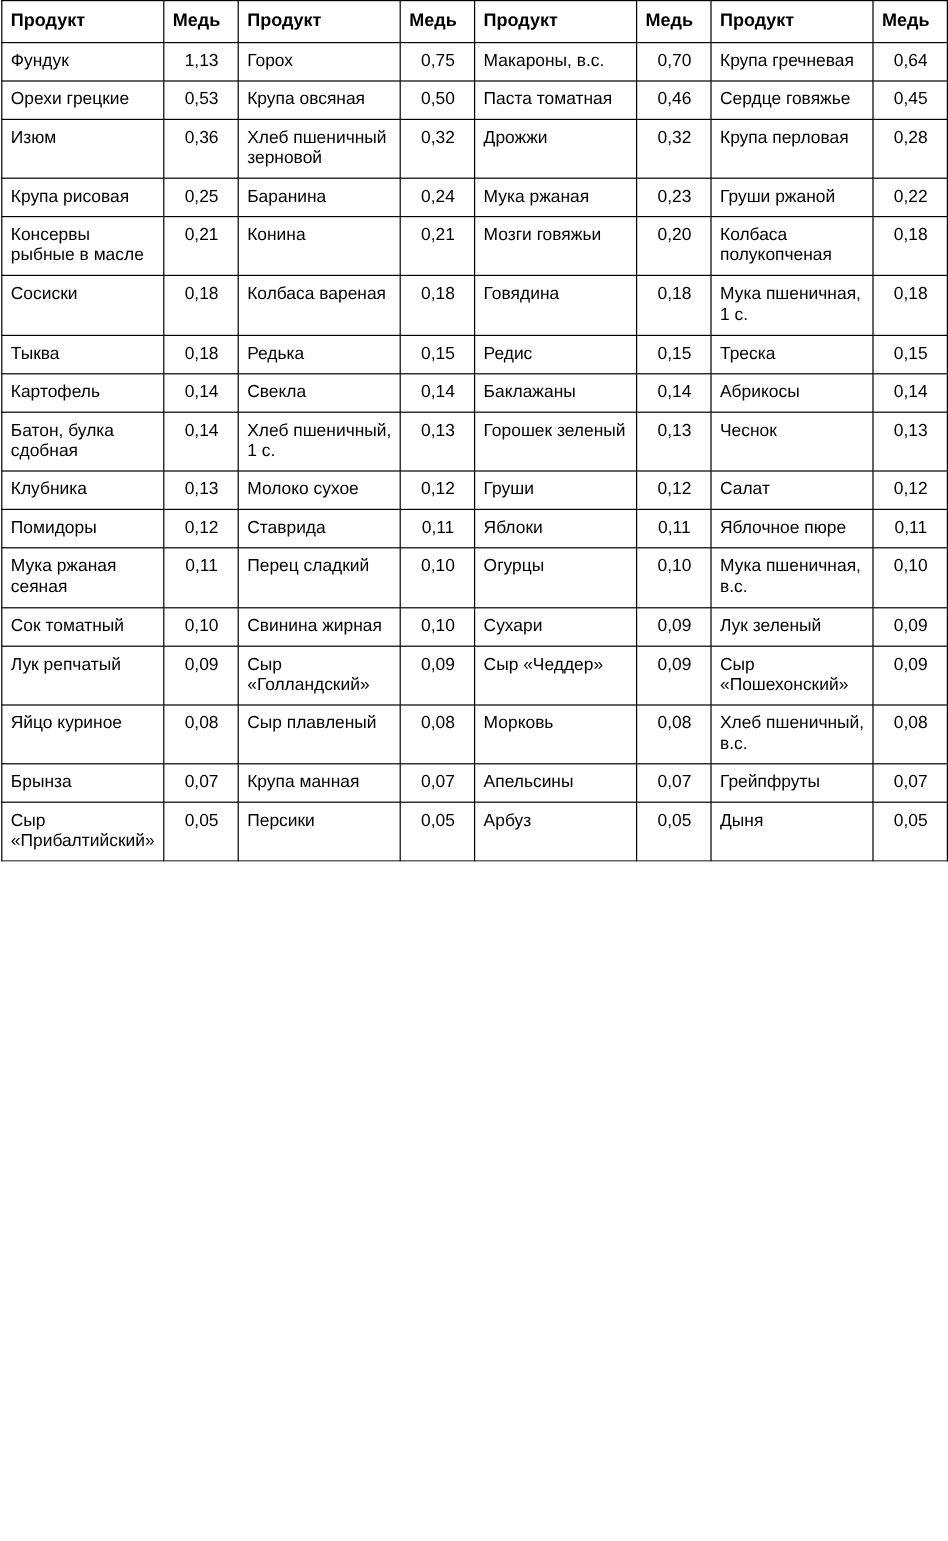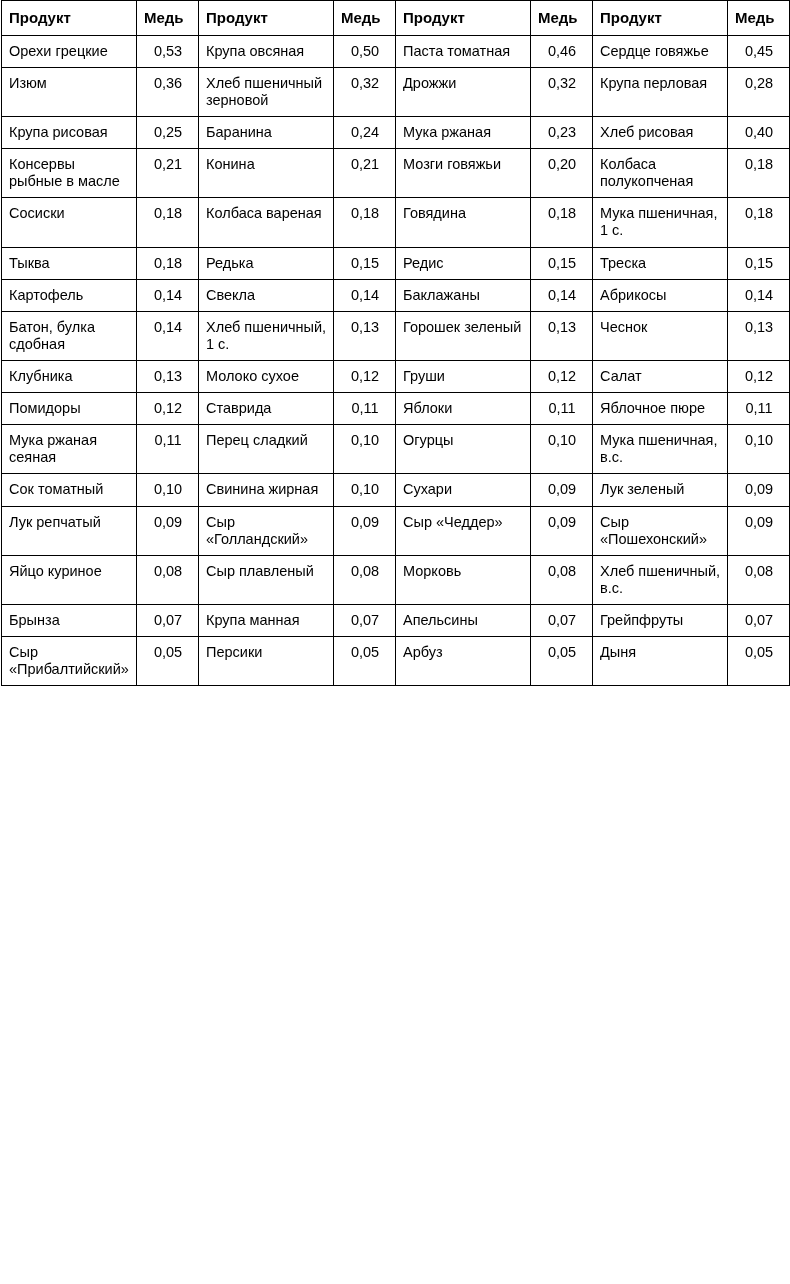--- a/index.html
+++ b/index.html
@@ -74,20 +74,30 @@
         <th>Продукт</th>
         <th class="value">Медь</th>
         <th>Продукт</th>
         <th class="value">Медь</th>
         <th>Продукт</th>
         <th class="value">Медь</th>
       </tr>
     </thead>
     <tbody id="table-body">
         <tr>
+          <td class="product">Фундук</td>
+          <td class="value">1,13</td>
+          <td class="product">Горох</td>
+          <td class="value">0,75</td>
+          <td class="product">Макароны, в.с.</td>
+          <td class="value">0,70</td>
+          <td class="product">Крупа гречневая</td>
+          <td class="value">0,64</td>
+        </tr>
+        <tr>
           <td class="product">Орехи грецкие</td>
           <td class="value">0,53</td>
           <td class="product">Крупа овсяная</td>
           <td class="value">0,50</td>
           <td class="product">Паста томатная</td>
           <td class="value">0,46</td>
           <td class="product">Сердце говяжье</td>
           <td class="value">0,45</td>
         </tr>
         <tr>
@@ -100,22 +110,22 @@
           <td class="product">Крупа перловая</td>
           <td class="value">0,28</td>
         </tr>
         <tr>
           <td class="product">Крупа рисовая</td>
           <td class="value">0,25</td>
           <td class="product">Баранина</td>
           <td class="value">0,24</td>
           <td class="product">Мука ржаная</td>
           <td class="value">0,23</td>
-          <td class="product">Хлеб рисовая</td>
-          <td class="value">0,40</td>
+          <td class="product">Груши ржаной</td>
+          <td class="value">0,22</td>
         </tr>
         <tr>
           <td class="product">Консервы рыбные в масле</td>
           <td class="value">0,21</td>
           <td class="product">Конина</td>
           <td class="value">0,21</td>
           <td class="product">Мозги говяжьи</td>
           <td class="value">0,20</td>
           <td class="product">Колбаса полукопченая</td>
           <td class="value">0,18</td>

